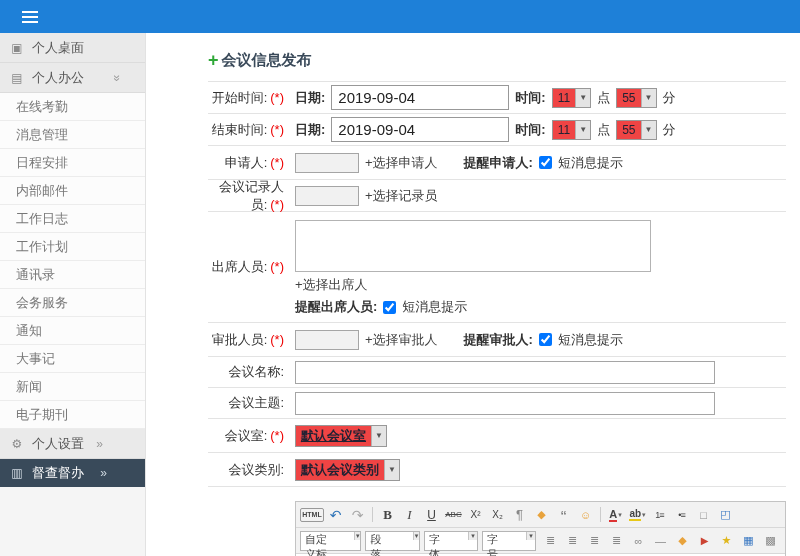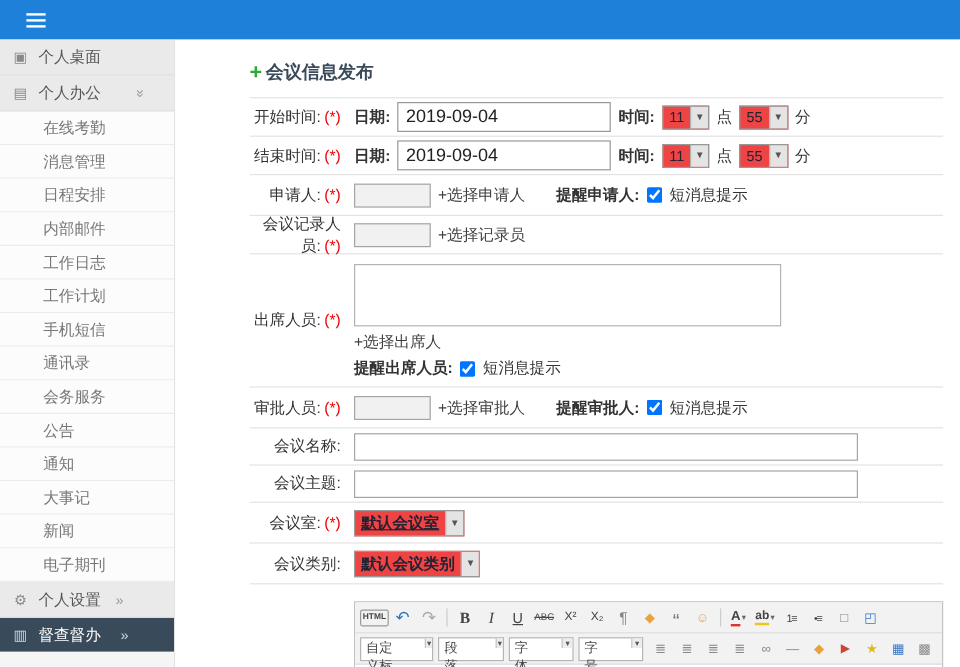--- a/index.html
+++ b/index.html
@@ -20,21 +20,21 @@
   .sidebar { width:146px; background:#f5f5f5; border-right:1px solid #e2e2e2; overflow:hidden; flex:0 0 146px; }
   .side-header { height:30px; display:flex; align-items:center; gap:8px; padding:0 10px;
                  background:#eaeaea; border-bottom:1px solid #dcdcdc; color:#555; cursor:pointer; }
   .side-header.dark { background:#394a5a; color:#fff; border-bottom:none; height:28px; }
   .s-icon { font-size:12px; color:#8a8a8a; width:14px; text-align:center; }
   .side-header.dark .s-icon { color:#cfd8e0; }
   .chev { margin-left:auto; color:#9a9a9a; font-size:12px; }
   .chev.down { transform:rotate(90deg); margin-right:14px; }
   .chev.r1 { margin-right:32px; }
   .chev.r2 { margin-right:28px; color:#cfd8e0; }
-  .sub-item { height:28px; display:flex; align-items:center; padding-left:36px;
+  .sub-item { height:28px; display:flex; align-items:center; padding-left:16px;
               background:#fcfcfc; border-bottom:1px solid #ececec; color:#777; cursor:pointer; }
 
   
   .main { flex:1; background:#fff; padding:16px 12px 0 62px; }
   .page-title { display:flex; align-items:center; gap:3px; font-size:15px; font-weight:bold;
                 color:#3a4a5a; height:22px; margin-bottom:10px; }
   .plus { color:#2fa838; font-size:18px; font-weight:bold; line-height:16px; }
 
   
   .form { width:578px; border-top:1px solid #e3e3e3; }
@@ -134,30 +134,24 @@
     <div class="sub-item">
         <span>内部邮件</span>
       </div>
     <div class="sub-item">
         <span>工作日志</span>
       </div>
     <div class="sub-item">
         <span>工作计划</span>
       </div>
     <div class="sub-item">
-        <span>手机短信</span>
-      </div>
-    <div class="sub-item">
         <span>通讯录</span>
       </div>
     <div class="sub-item">
         <span>会务服务</span>
-      </div>
-    <div class="sub-item">
-        <span>公告</span>
       </div>
     <div class="sub-item">
         <span>通知</span>
       </div>
     <div class="sub-item">
         <span>大事记</span>
       </div>
     <div class="sub-item">
         <span>新闻</span>
       </div>

